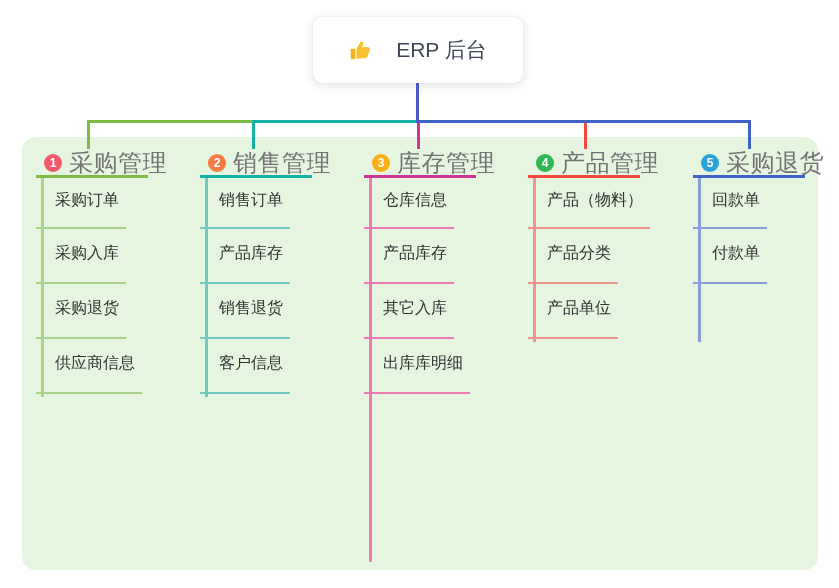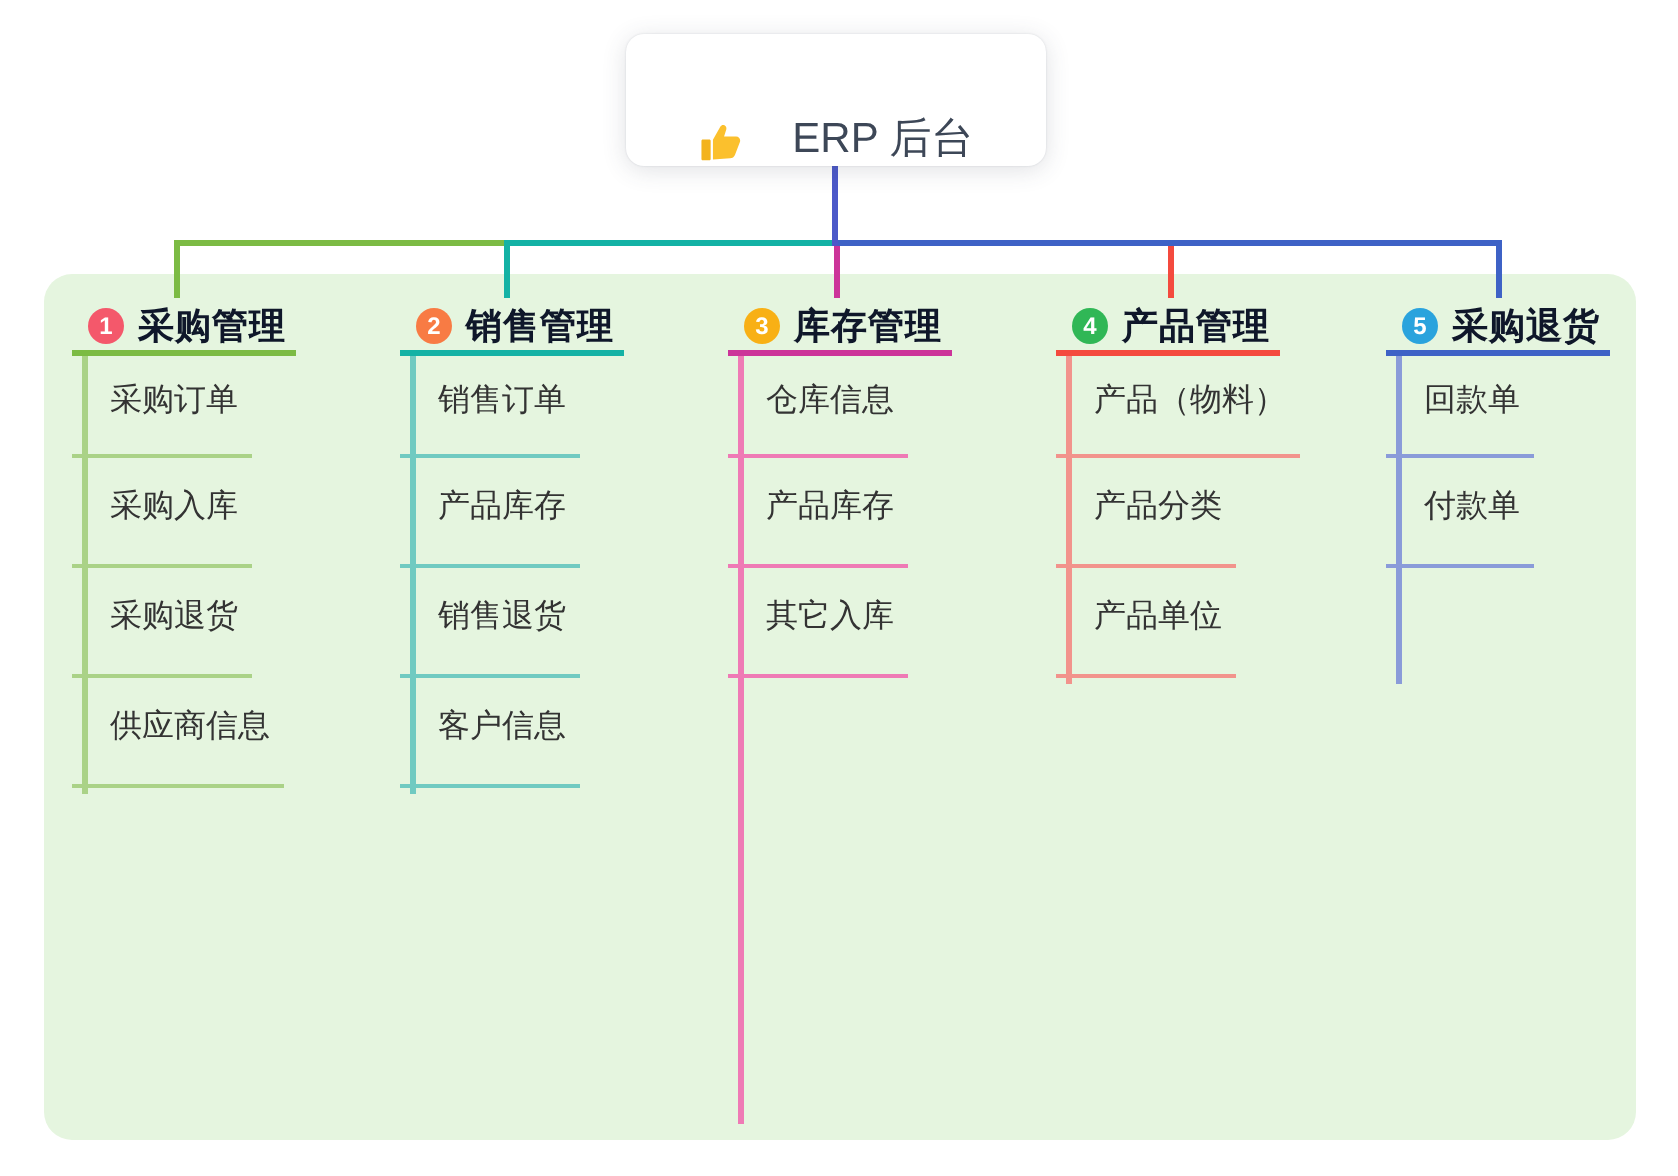--- a/index.html
+++ b/index.html
@@ -14,21 +14,21 @@
   .panel {
     position: absolute; left: 22px; top: 137px; width: 796px; height: 433px;
     border-radius: 14px;
   }
 
   
   .root-node {
     position: absolute; left: 313px; top: 17px; width: 210px; height: 66px;
     background: #ffffff; border-radius: 9px;
     box-shadow: 0 2px 12px rgba(60,70,90,0.16), 0 0 1px rgba(60,70,90,0.18);
-    display: flex; align-items: flex-end; justify-content: center; gap: 24px;
+    display: flex; align-items: center; justify-content: center; gap: 24px;
     font-size: 21px; font-weight: 500; color: #3d4757;
     z-index: 3;
   }
   .root-node .icon { display: inline-flex; }
 
   
   .hline, .vline { position: absolute; z-index: 1; }
   .hline { height: 3px; }
   .vline { width: 3px; }
 
@@ -38,21 +38,21 @@
     box-sizing: border-box; width: 112px; height: 28px;
     display: flex; align-items: center; gap: 7px; padding-left: 8px;
     border-bottom: 3px solid var(--main);
   }
   .badge {
     width: 18px; height: 18px; border-radius: 50%;
     background: var(--badge); color: #ffffff;
     font-size: 12px; font-weight: 700; line-height: 18px; text-align: center;
     flex: 0 0 auto;
   }
-  .branch-title { font-size: 18px; font-weight: 700; color: #0f172a; white-space: nowrap; letter-spacing: 0.5px; }
+  .branch-title { font-size: 24px; font-weight: 400; color: #737373; white-space: nowrap; letter-spacing: 0.5px; }
 
   .spine {
     position: absolute; left: 5px; top: 28px; width: 2.5px;
     background: var(--light);
   }
   .children { display: flex; flex-direction: column; align-items: flex-start; }
   .child {
     box-sizing: border-box; height: 55px;
     display: flex; align-items: center;
     padding: 0 7px 4px 19px;
@@ -148,20 +148,23 @@
     <div class="children">
       <div class="child">
           <span>仓库信息</span>
         </div>
       <div class="child">
           <span>产品库存</span>
         </div>
       <div class="child">
           <span>其它入库</span>
         </div>
+      <div class="child">
+          <span>出库库明细</span>
+        </div>
     </div>
   </div>
 
   <div class="branch" data-count="3" style="left: 528px; --main: #f44a3e; --light: #f2938c; --badge: #30b756;">
     <div class="branch-header">
       <span class="badge">4</span>
       <span class="branch-title">产品管理</span>
     </div>
     <div class="spine"></div>
     <div class="children">

